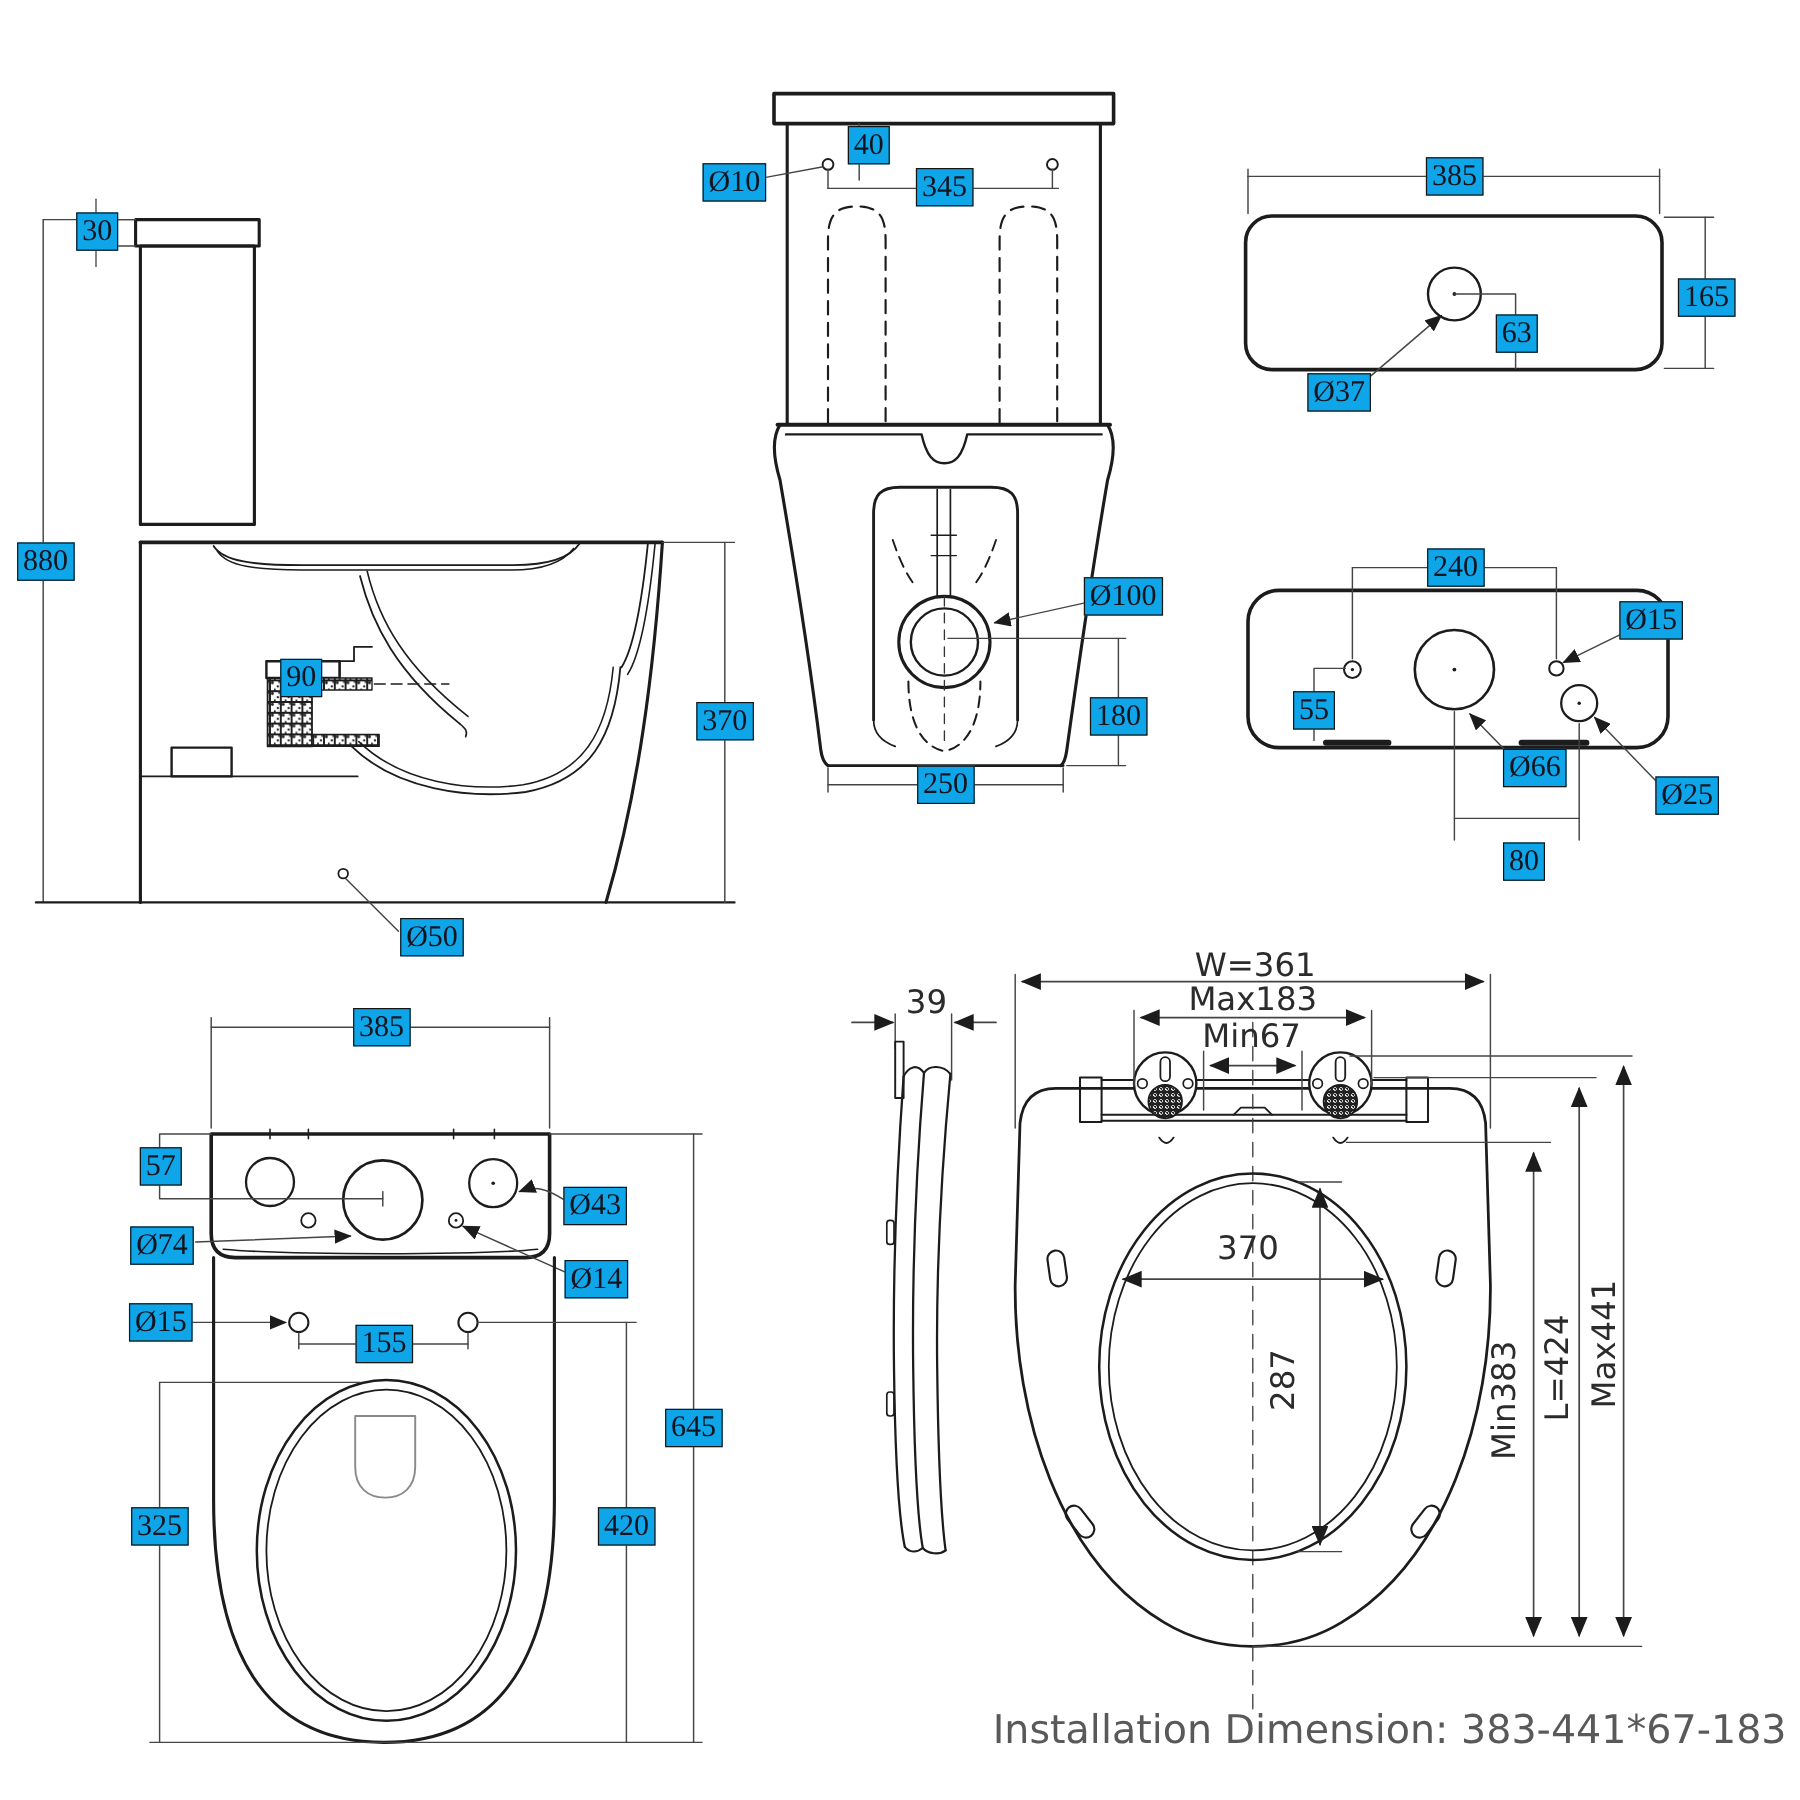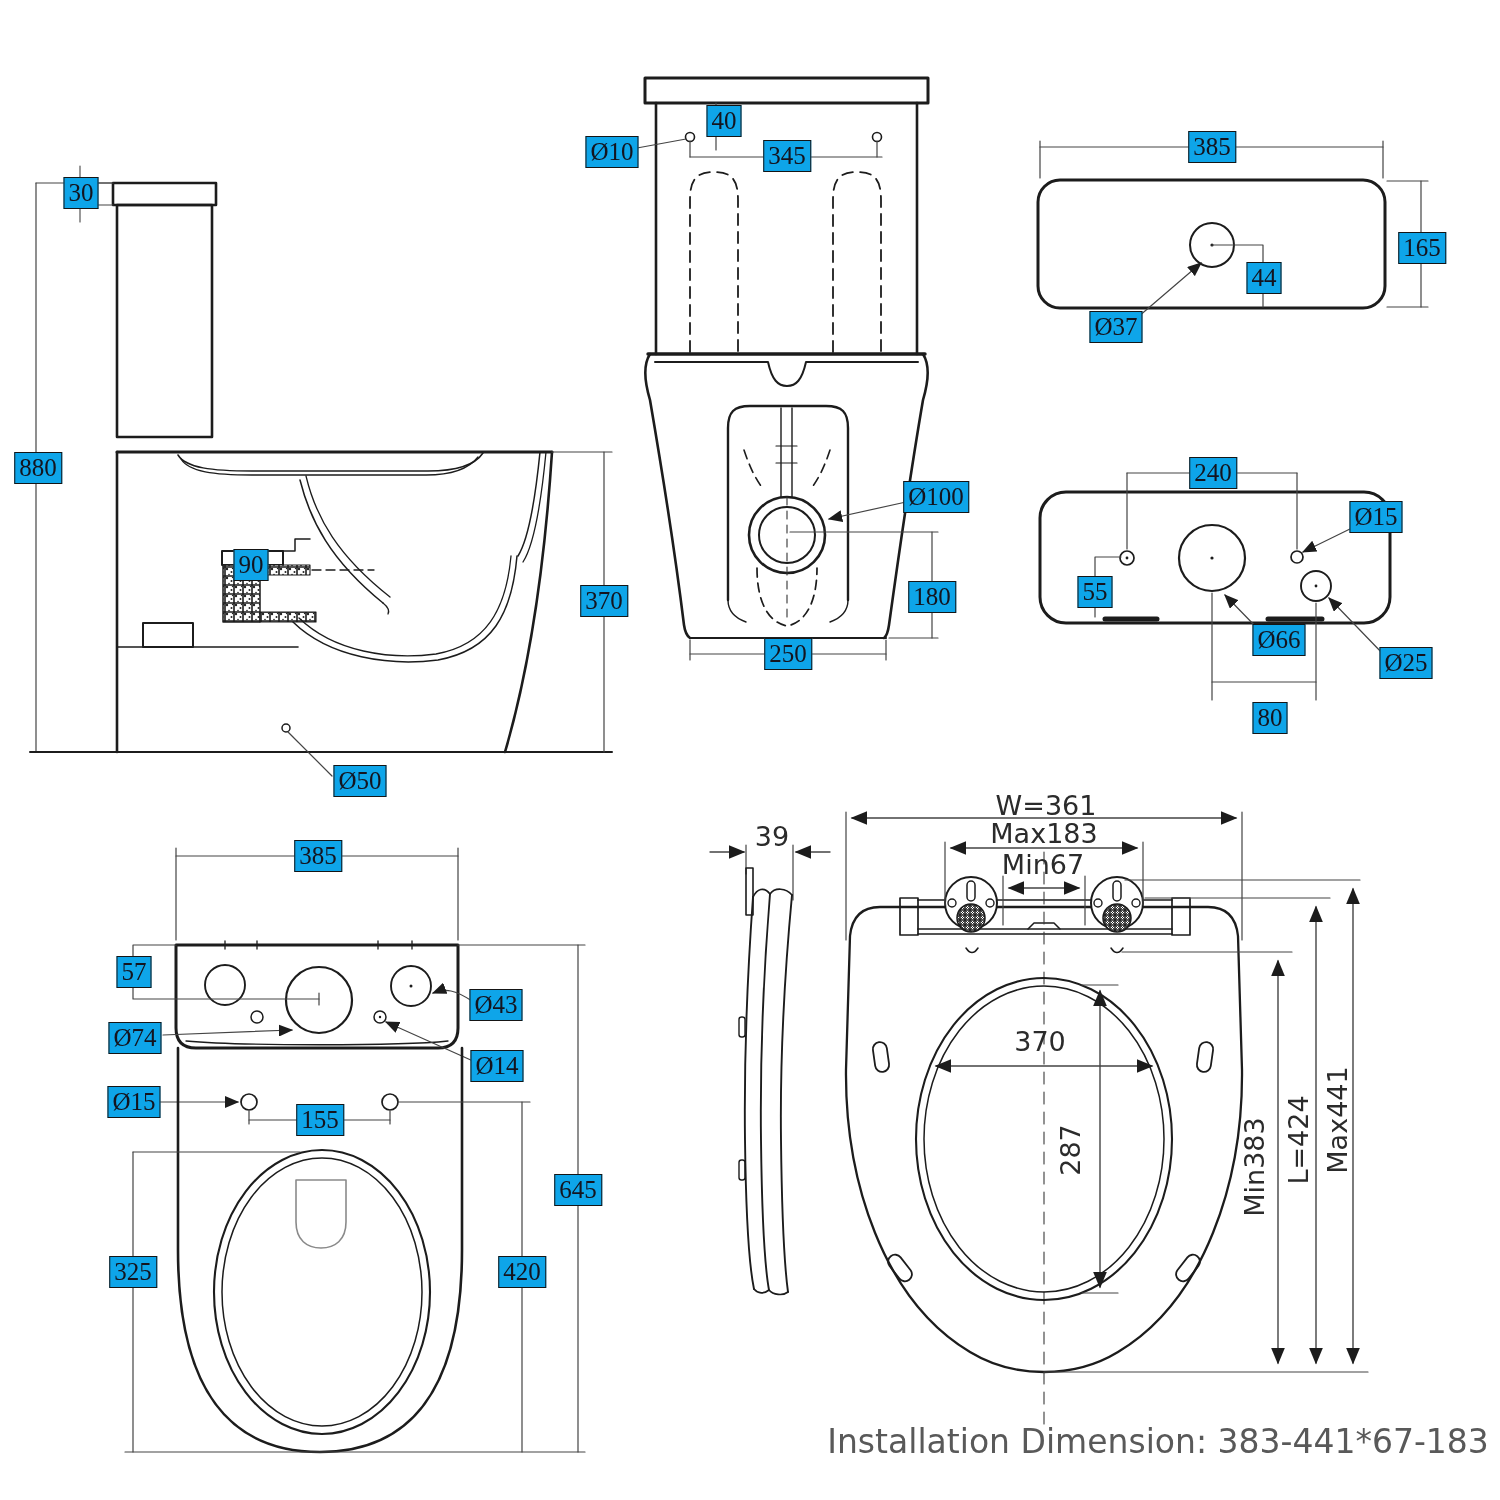--- a/index.html
+++ b/index.html
@@ -316,21 +316,21 @@
 
   <div class="dlabel" style="left:724px;top:121px">40</div>
   <div class="dlabel" style="left:612px;top:152px">Ø10</div>
   <div class="dlabel" style="left:787px;top:156px">345</div>
   <div class="dlabel" style="left:936px;top:497px">Ø100</div>
   <div class="dlabel" style="left:932px;top:597px">180</div>
   <div class="dlabel" style="left:788px;top:654px">250</div>
 
   <div class="dlabel" style="left:1212px;top:147px">385</div>
   <div class="dlabel" style="left:1422px;top:248px">165</div>
-  <div class="dlabel" style="left:1264px;top:278px">44</div>
+  <div class="dlabel" style="left:1264px;top:278px">63</div>
   <div class="dlabel" style="left:1116px;top:327px">Ø37</div>
 
   <div class="dlabel" style="left:1213px;top:473px">240</div>
   <div class="dlabel" style="left:1376px;top:517px">Ø15</div>
   <div class="dlabel" style="left:1095px;top:592px">55</div>
   <div class="dlabel" style="left:1279px;top:640px">Ø66</div>
   <div class="dlabel" style="left:1270px;top:718px">80</div>
   <div class="dlabel" style="left:1406px;top:663px">Ø25</div>
 
   <div class="dlabel" style="left:318px;top:856px">385</div>

